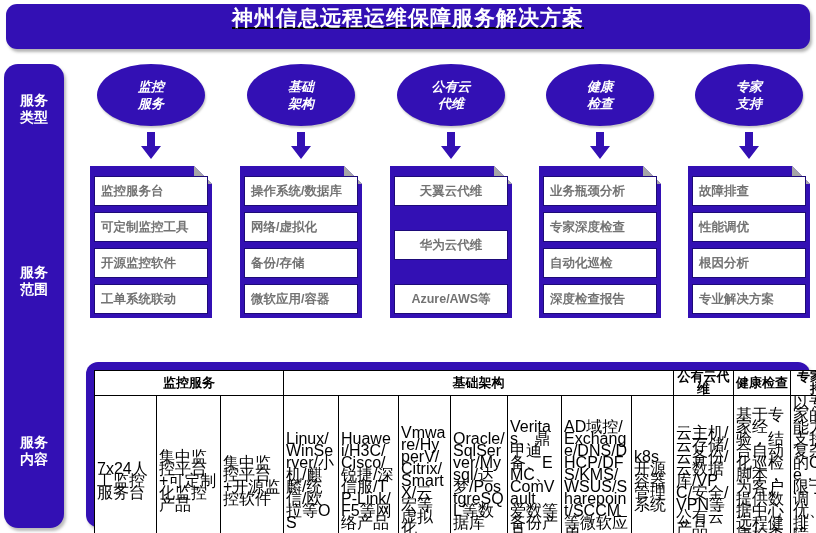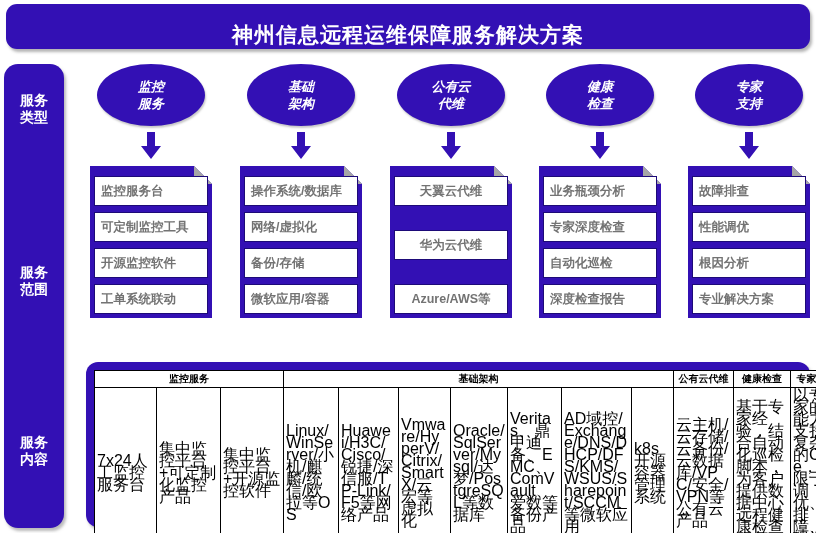--- a/index.html
+++ b/index.html
@@ -19,22 +19,23 @@
   #title-bar {
     position: absolute;
     left: 6px;
     top: 4px;
     width: 804px;
     height: 45px;
     background: #3310B4;
     border-radius: 11px;
     box-shadow: 2px 3px 3px rgba(120,120,120,0.55);
     display: flex;
-    align-items: flex-end;
+    align-items: flex-start;
     justify-content: center;
+    text-decoration: underline;
   }
   #title-bar .title-text {
     color: #ffffff;
     font-size: 21px;
     font-weight: bold;
     letter-spacing: 1px;
   }
 
   
   #sidebar {
@@ -176,21 +177,21 @@
     color: #000000;
     vertical-align: middle;
     padding: 1px 2px;
     line-height: 12px;
     overflow: hidden;
     word-break: break-all;
   }
   #content-table th {
     text-align: center;
     font-weight: bold;
-    font-size: 10px;
+    font-size: 13px;
     height: 16px;
     padding: 0 1px;
   }
   #content-table td { height: 120px; }
 </style>
 </head>
 <body>
 
 <div id="title-bar">
   <div class="title-text">神州信息远程运维保障服务解决方案</div>

